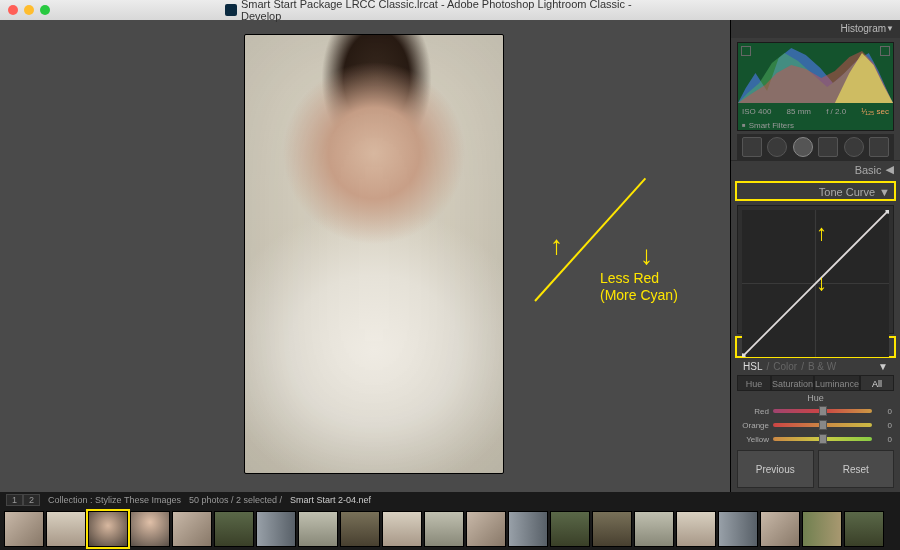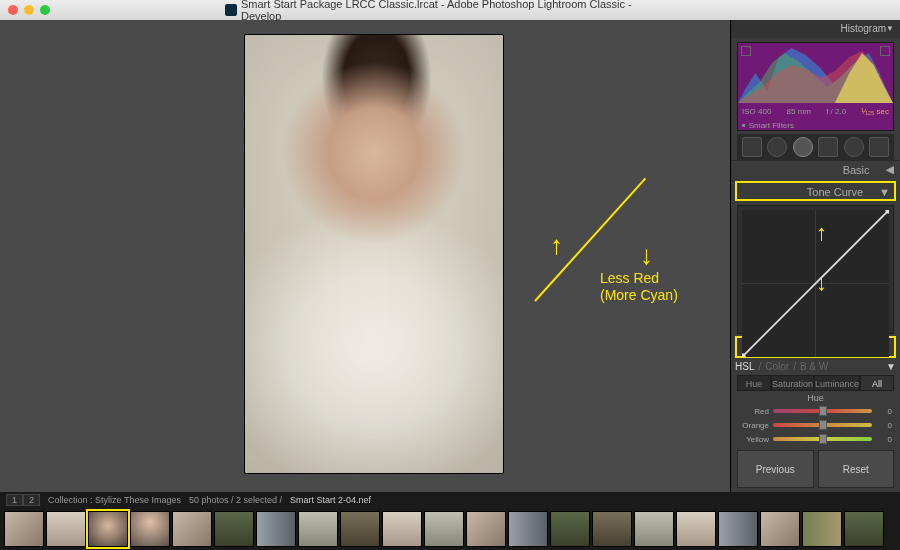--- a/index.html
+++ b/index.html
@@ -19,41 +19,41 @@
       radial-gradient(ellipse 55px 80px at 51% 10%, #3a2a20 0%, #2a1c14 60%, rgba(0,0,0,0) 100%),
       linear-gradient(#d9d3c3,#cfc9b8);
     box-shadow: inset 0 0 120px rgba(0,0,0,.15);
   }
   .annot { position:absolute; color:#ffe600; font-size:14px; line-height:1.2; }
   .annot-line { position:absolute; background:#ffe600; height:2px; transform-origin:left center; }
   .annot-arrow { position:absolute; color:#ffe600; font-size:26px; font-weight:bold; }
   .sidebar { width:170px; background:#3b3b3b; display:flex; flex-direction:column; border-left:1px solid #000; }
   .panel-header { height:18px; background:#333; display:flex; align-items:center; justify-content:flex-end; padding:0 6px; color:#bbb; font-size:10px; }
   .panel-header .tri { font-size:8px; }
-  .histogram { position:relative; height:90px; background:#701a75; margin:4px 6px 0; border:1px solid #1a1a1a; overflow:hidden;}
+  .histogram { position:relative; height:90px; background:#14532d; margin:4px 6px 0; border:1px solid #1a1a1a; overflow:hidden;}
   .histogram svg { width:100%; height:60px; display:block; }
   .hist-meta { position:absolute; bottom:14px; left:4px; right:4px; display:flex; justify-content:space-between; color:#999; font-size:8px;}
   .hist-meta span:last-child { color:#f0a060; }
   .hist-sp { position:absolute; bottom:0; left:4px; color:#999; font-size:8px; display:flex; align-items:center; gap:3px;}
   .hist-sp::before { content:"■"; font-size:6px; color:#888; }
   .hist-clip { position:absolute; top:3px; width:10px; height:10px; border:1px solid #666; }
   .hist-clip.l { left:3px; } .hist-clip.r { right:3px; }
   .crop-tools { height:26px; margin:3px 6px 0; background:#2a2a2a; display:flex; align-items:center; justify-content:space-around; padding:0 2px;}
   .crop-tools .tool { width:20px; height:20px; border-radius:50%; background:#3a3a3a; border:1px solid #555;}
   .crop-tools .tool.sq { border-radius:2px; }
-  .section-row { height:20px; display:flex; align-items:center; justify-content:flex-end; padding:0 6px; color:#aaa; font-size:11px; gap:16px; border-top:1px solid #2a2a2a;}
+  .section-row { height:20px; display:flex; align-items:center; justify-content:flex-end; padding:0 6px; color:#aaa; font-size:11px; gap:4px; border-top:1px solid #2a2a2a;}
   .section-row.hl { outline:2px solid #ffe600; outline-offset:-2px; margin:2px 4px; }
   .tonecurve { height:130px; margin:2px 6px; background:#2f2f2f; border:1px solid #1f1f1f; position:relative; }
   .tonecurve svg { position:absolute; inset:4px; }
   .tc-arrow { position:absolute; color:#ffe600; font-size:22px; font-weight:bold; }
   .channel-row { height:18px; margin:2px 6px; display:flex; align-items:center; justify-content:center; gap:10px; font-size:9px; color:#aaa; outline:2px solid #ffe600;}
   .channel-row .val { color:#f08080; }
   .pointcurve-row { height:18px; margin:2px 6px; display:flex; align-items:center; gap:6px; font-size:9px; color:#aaa; position:relative;}
   .pointcurve-row .pencil { position:absolute; right:0; width:16px; height:16px; outline:2px solid #ffe600; background:#333; display:flex; align-items:center; justify-content:center;}
-  .hsl-head { height:18px; display:flex; align-items:center; gap:4px; padding:0 4px; font-size:10px;}
+  .hsl-head { height:18px; display:flex; align-items:center; gap:4px; padding:0 12px; font-size:10px;}
   .hsl-head .dim { color:#666; }
   .hsl-head .active { color:#ddd; }
   .tabs4 { height:16px; margin:0 6px; display:flex; font-size:9px; color:#888; background:#2a2a2a;}
   .tabs4 span { flex:1; text-align:center; line-height:16px; border:1px solid #1f1f1f;}
   .tabs4 .on { color:#ddd; background:#333;}
   .hue-label { text-align:center; font-size:9px; color:#aaa; margin:2px 0 1px;}
   .slider-row { display:flex; align-items:center; gap:4px; padding:0 8px; height:14px; font-size:8px; color:#aaa;}
   .slider-row .lab { width:30px; text-align:right;}
   .slider-row .track { flex:1; height:4px; border-radius:2px; position:relative;}
   .slider-row .knob { position:absolute; left:50%; top:-3px; width:8px; height:10px; background:#888; border:1px solid #555; transform:translateX(-50%);}

